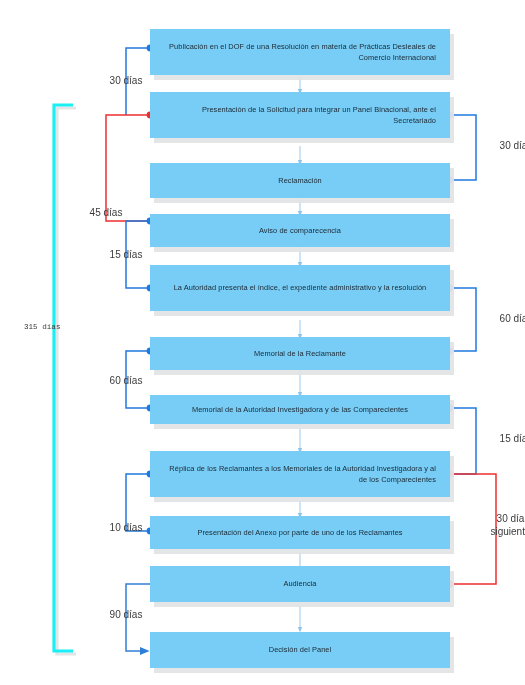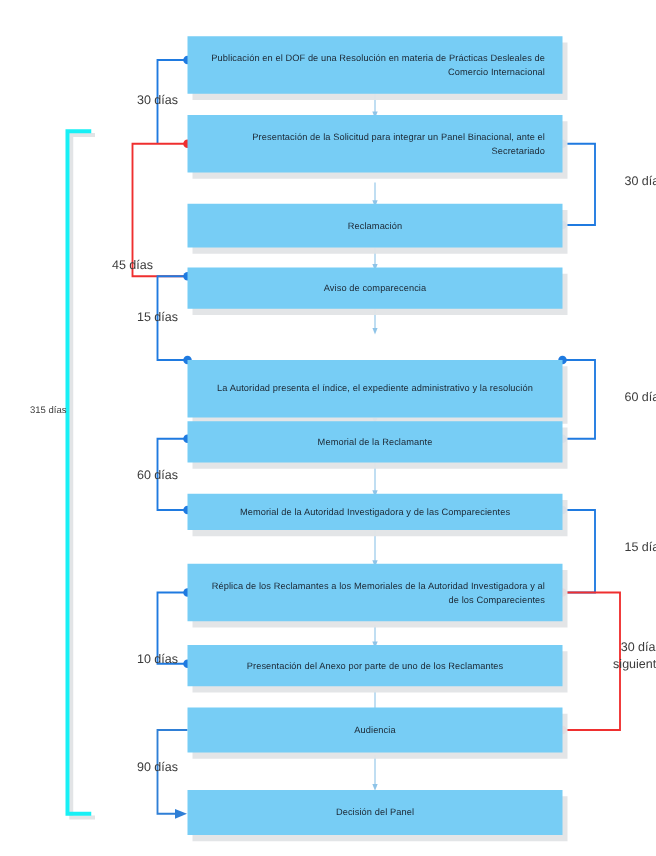--- a/index.html
+++ b/index.html
@@ -154,21 +154,21 @@
   </div>
 
   <div class="node" style="left:150px;top:163px;width:300px;height:35px;">
     <span>Reclamación</span>
   </div>
 
   <div class="node" style="left:150px;top:214px;width:300px;height:33px;">
     <span>Aviso de comparecencia</span>
   </div>
 
-  <div class="node" style="left:150px;top:265px;width:300px;height:46px;margin-top:23px;">
+  <div class="node" style="left:150px;top:265px;width:300px;height:46px;">
     <span>La Autoridad presenta el índice, el expediente administrativo y la resolución</span>
   </div>
 
   <div class="node" style="left:150px;top:337px;width:300px;height:33px;">
     <span>Memorial de la Reclamante</span>
   </div>
 
   <div class="node" style="left:150px;top:395px;width:300px;height:29px;">
     <span>Memorial de la Autoridad Investigadora y de las Comparecientes</span>
   </div>
@@ -205,15 +205,15 @@
 
   <div class="dur right" style="left:489px;top:313px;width:54px;">60 días</div>
 
   <div class="dur right" style="left:489px;top:433px;width:54px;">15 días</div>
 
   <div class="dur right" style="left:483px;top:513px;width:60px;">
     <span>30 días</span><br>
     <span>siguientes</span>
   </div>
 
-  <div class="total-label" style="left:24px;top:323px;">315 días</div>
+  <div class="total-label" style="left:24px;top:323px;font-family:Liberation Mono, monospace;">315 días</div>
 
 </div>
 
 </body></html>

